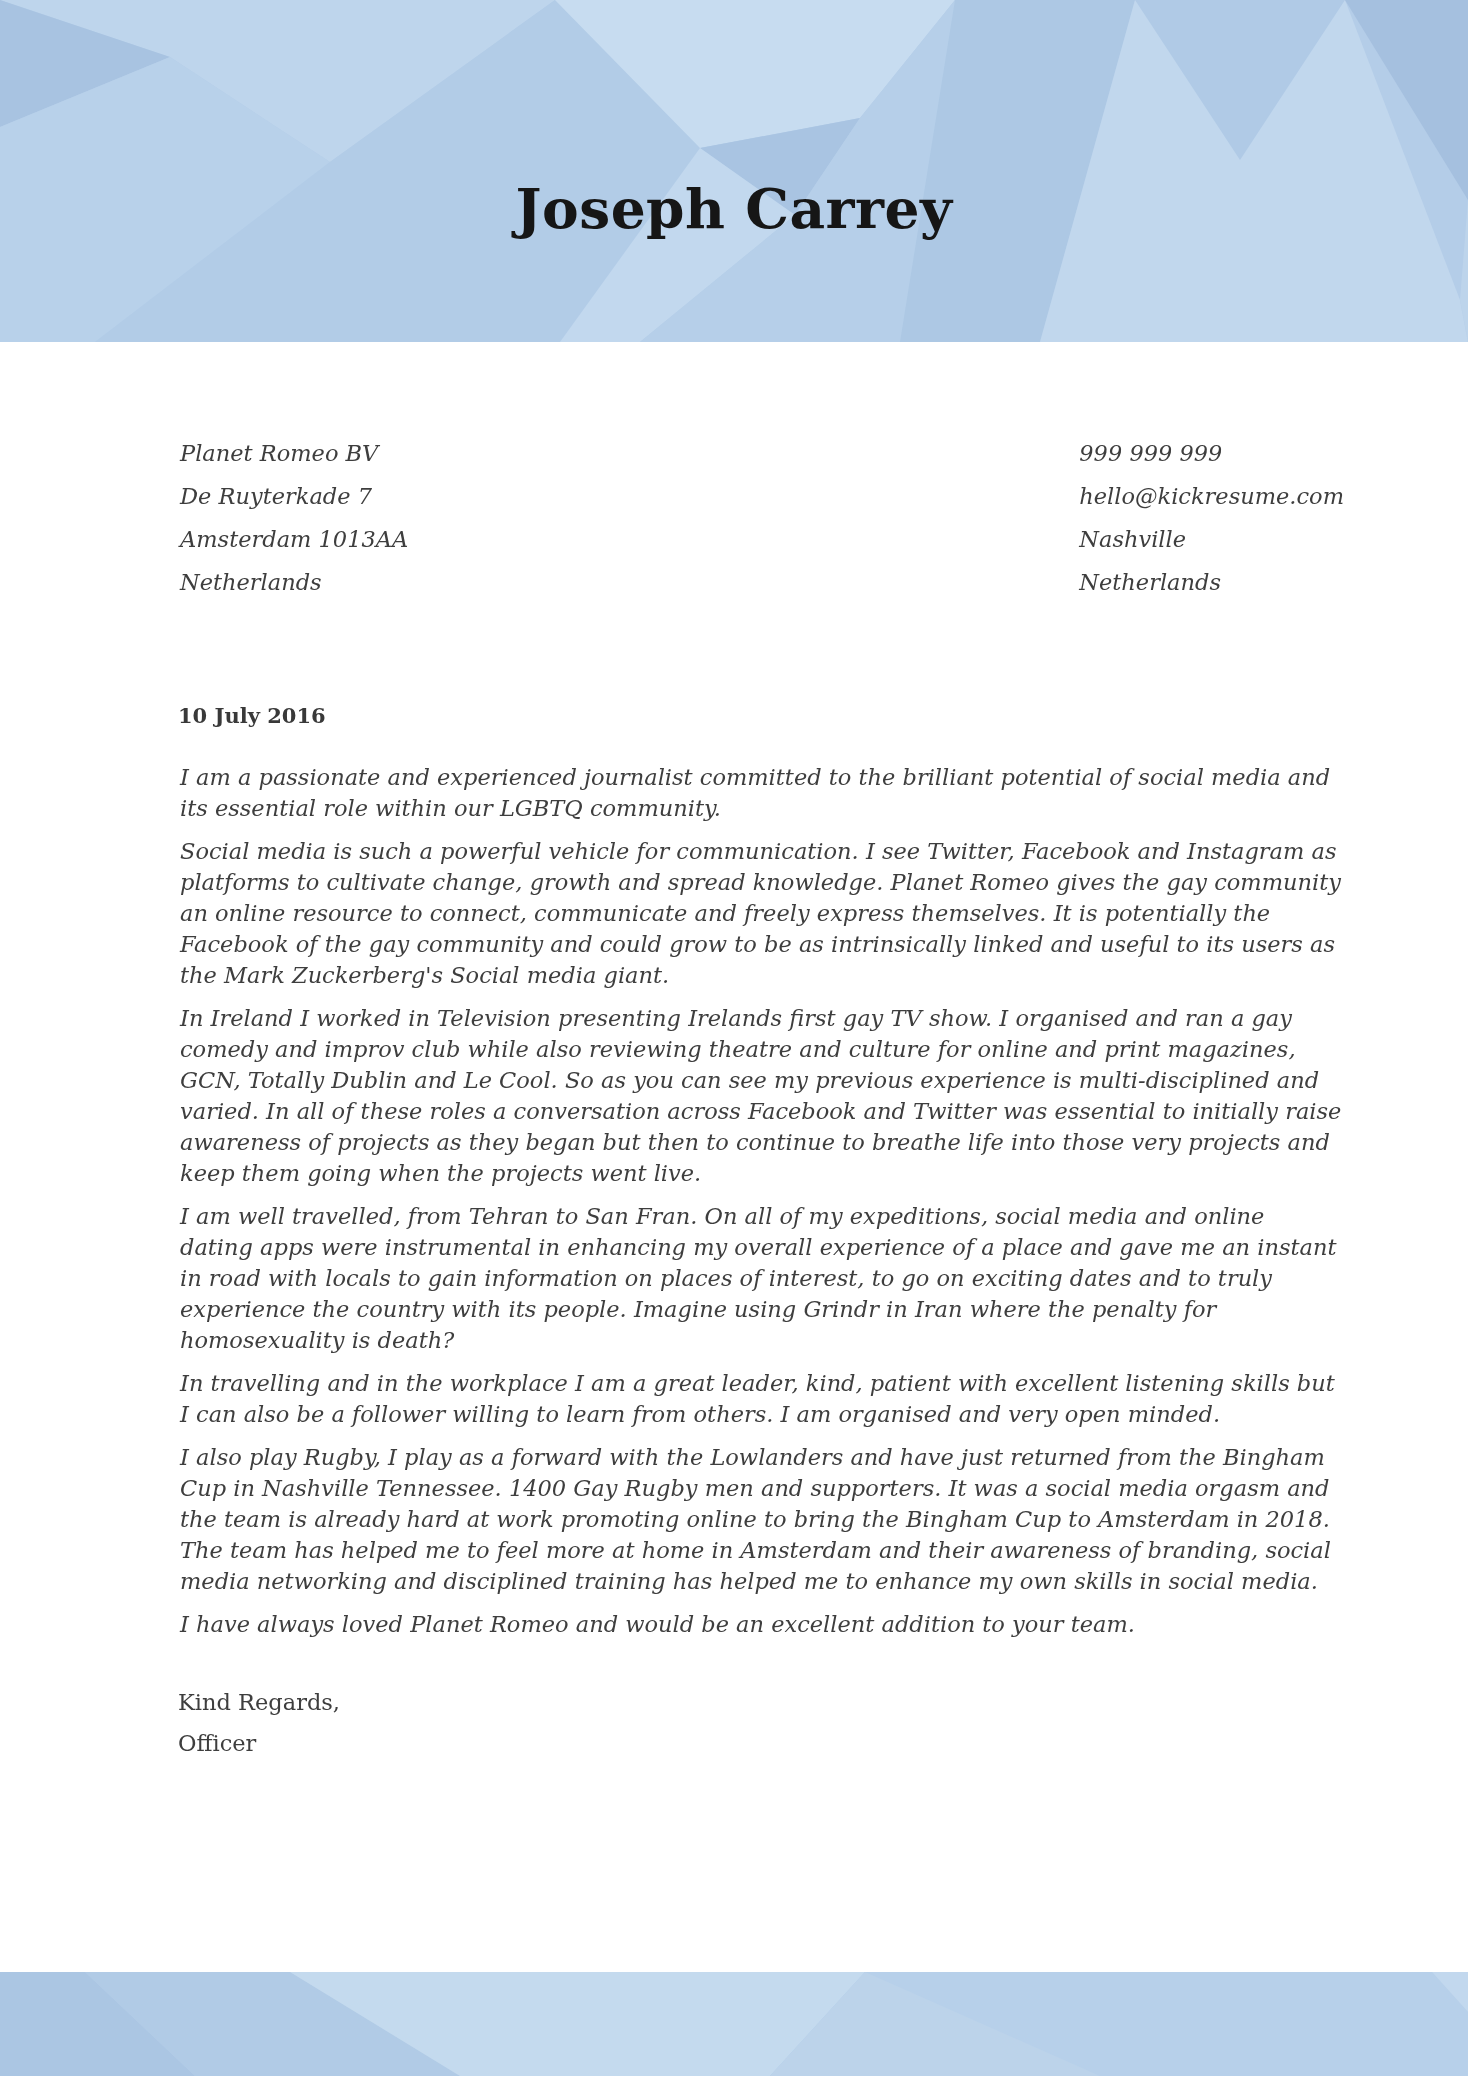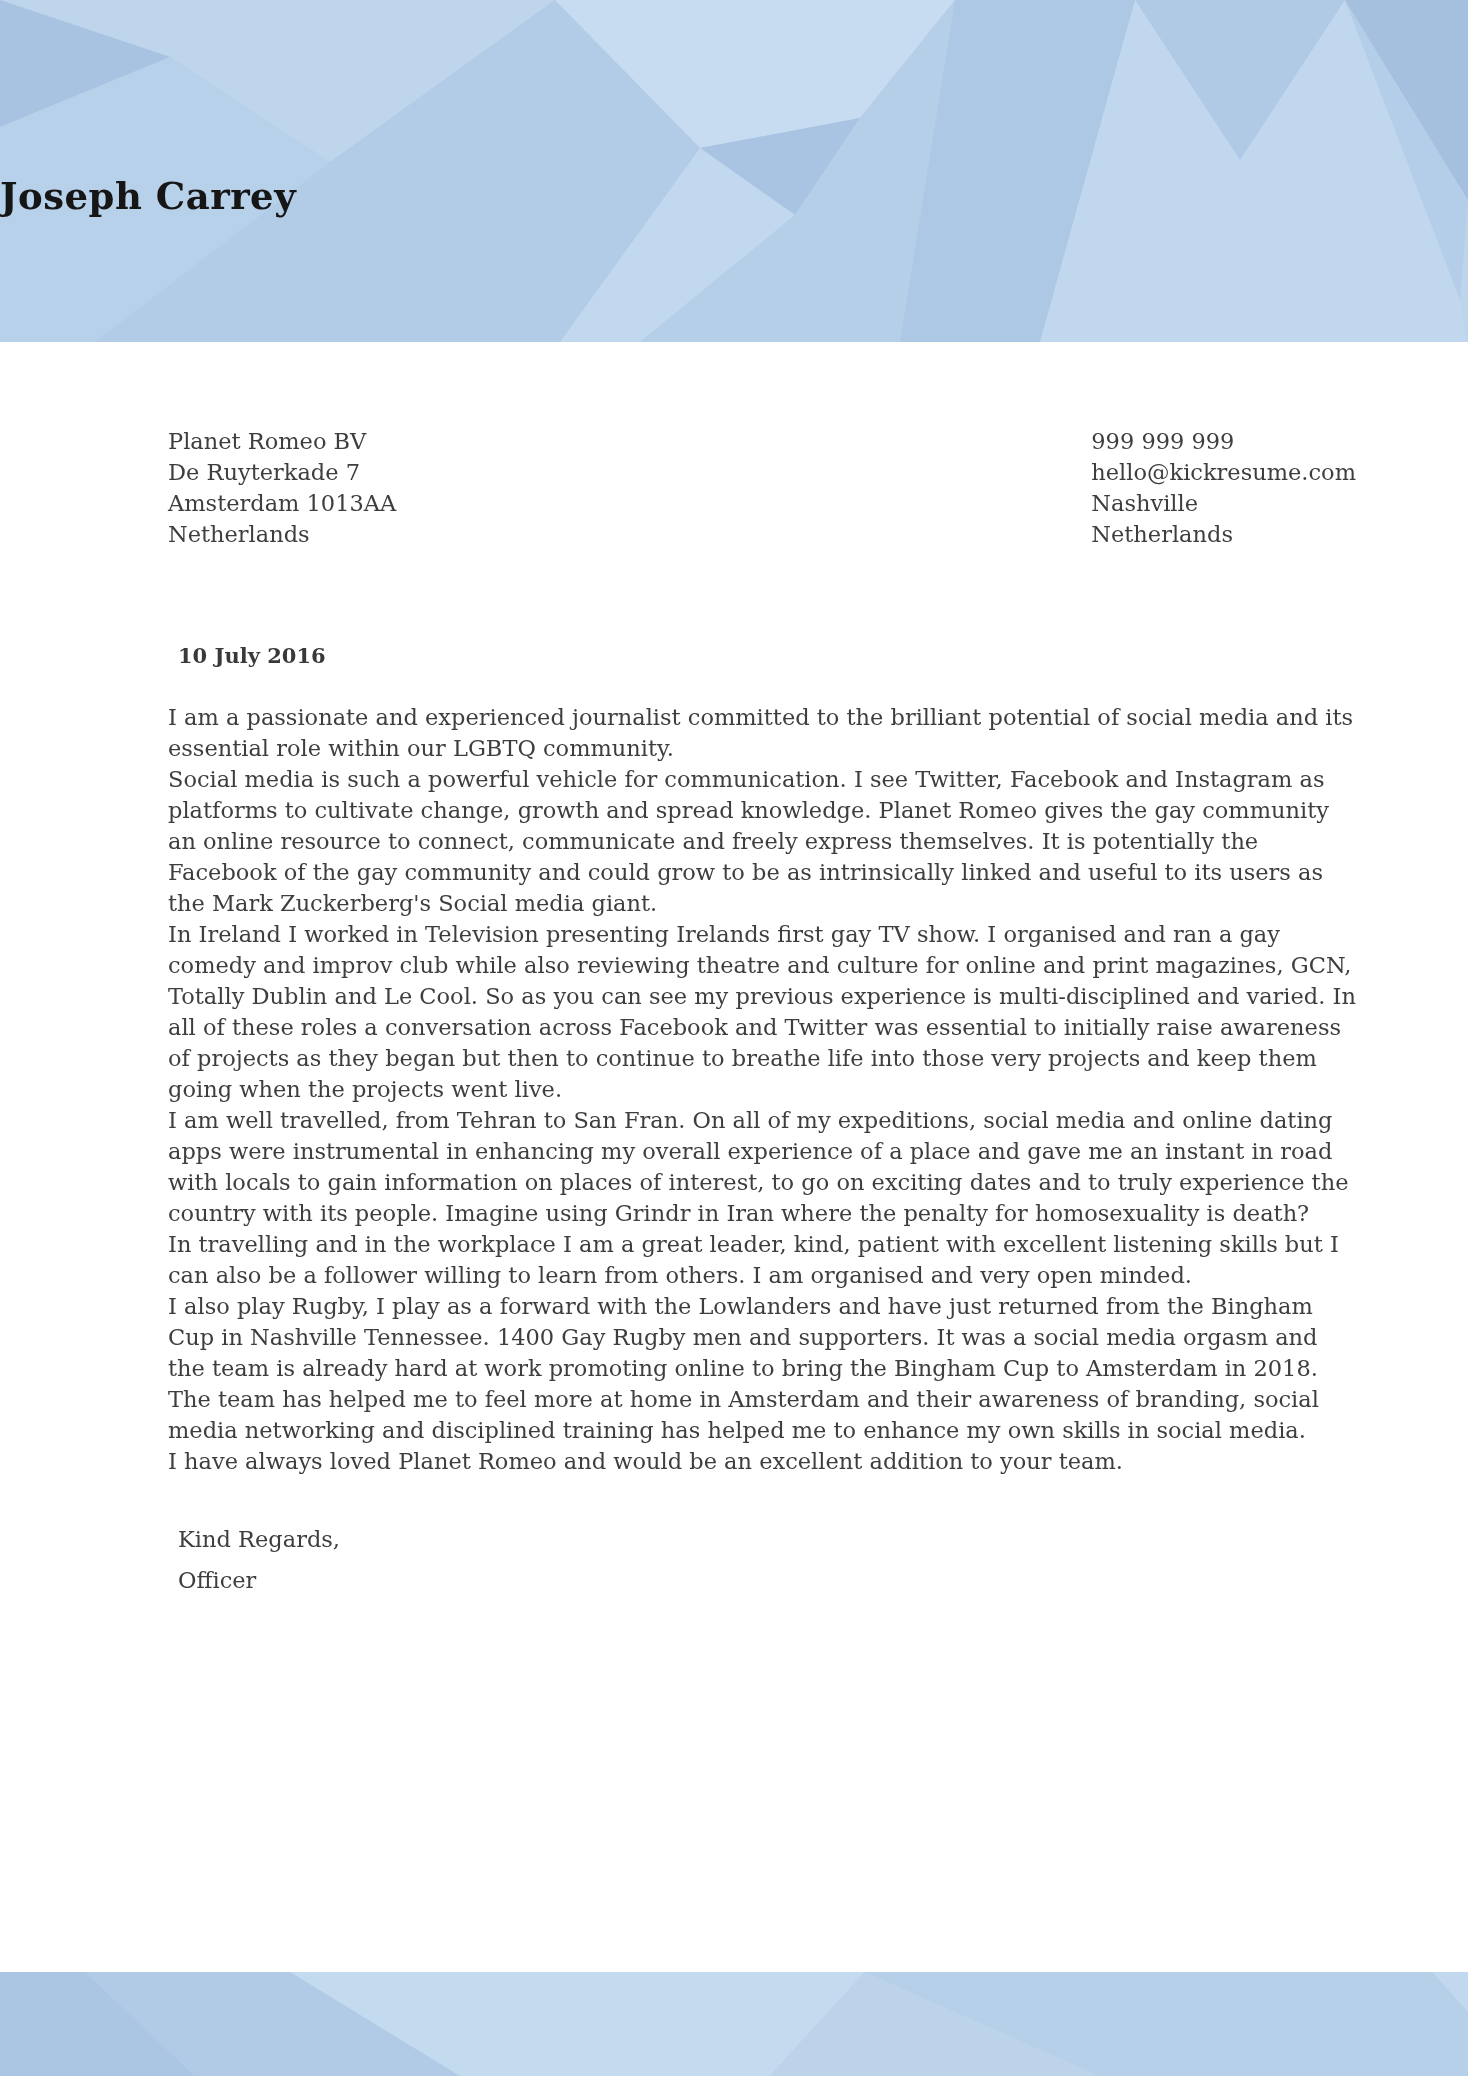--- a/index.html
+++ b/index.html
@@ -11,40 +11,41 @@
     overflow:hidden;
     font-family:"DejaVu Serif", serif;
     color:#3e3e3e;
   }
   .banner { position:absolute; left:0; width:1468px; }
   .banner svg { display:block; }
   .banner-top { top:0; height:342px; }
   .banner-bottom { bottom:0; height:104px; }
   .page-title {
     position:absolute; top:144px; left:0; right:0;
-    font-size:37px; line-height:55px;
+    text-align:center;
+    font-size:55px; line-height:55px;
     font-weight:bold;
     color:#161616;
     letter-spacing:0.5px;
   }
   .content {
     position:absolute;
     left:168px; top:342px;
     width:1188px;
     padding-top:84px;
     font-size:22.5px;
     line-height:31px;
   }
   .address-row { display:flex; justify-content:space-between; align-items:flex-start; }
   .recipient-block { text-align:left; }
   .contact-block { text-align:left; }
   .date-block { margin-top:90px; }
   .letter-date { font-weight:bold; font-size:21px; color:#393939; }
   .letter-body { margin-top:31px; }
-  .letter-body p, .address-row div p { margin:0; }
+  .letter-body p, .address-row div p { margin:12px;font-style:italic; }
   p { margin:10px; }
   .signoff { margin-top:47px; }
 </style>
 </head>
 <body>
 
 <div class="page">
 
   <div class="banner banner-top">
     <svg width="1468" height="342" viewBox="0 0 1468 342" xmlns="http://www.w3.org/2000/svg">

